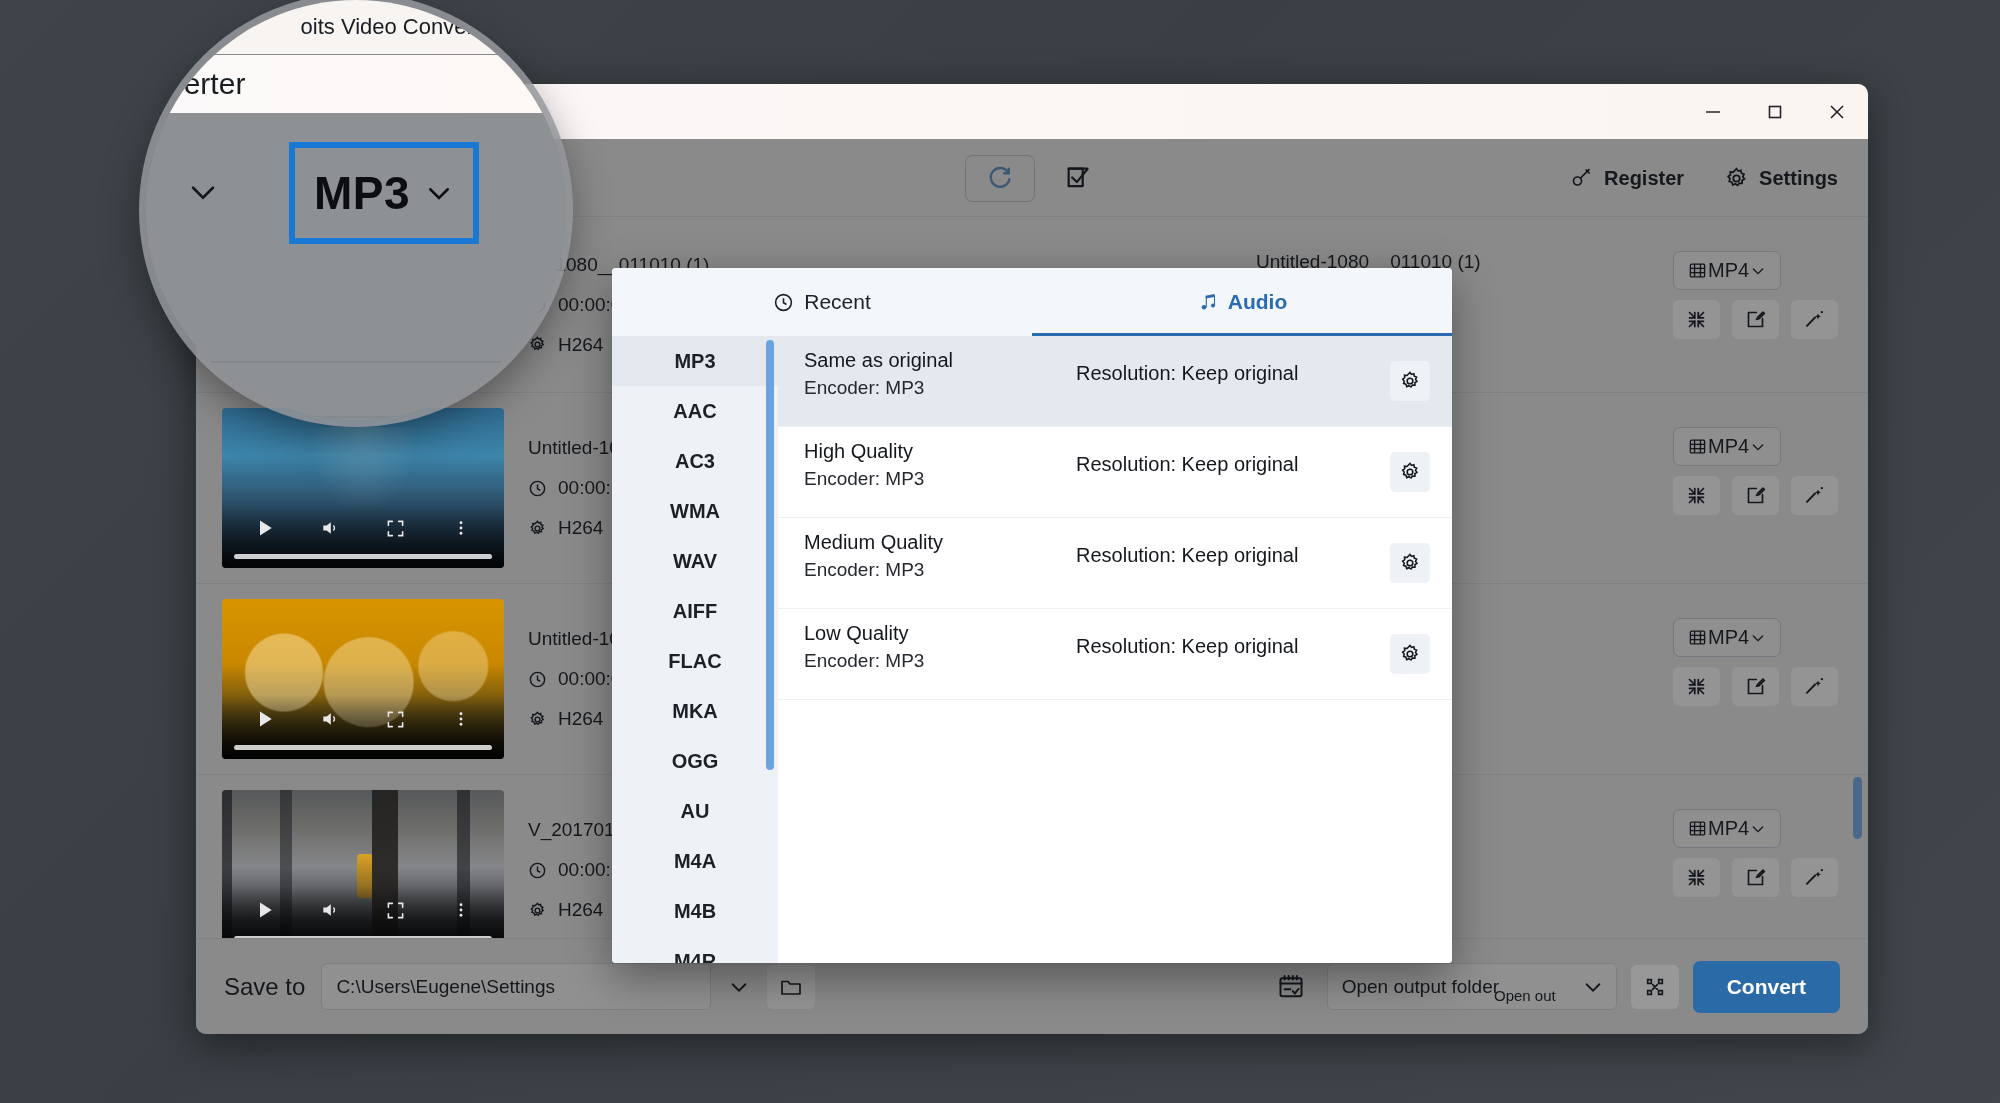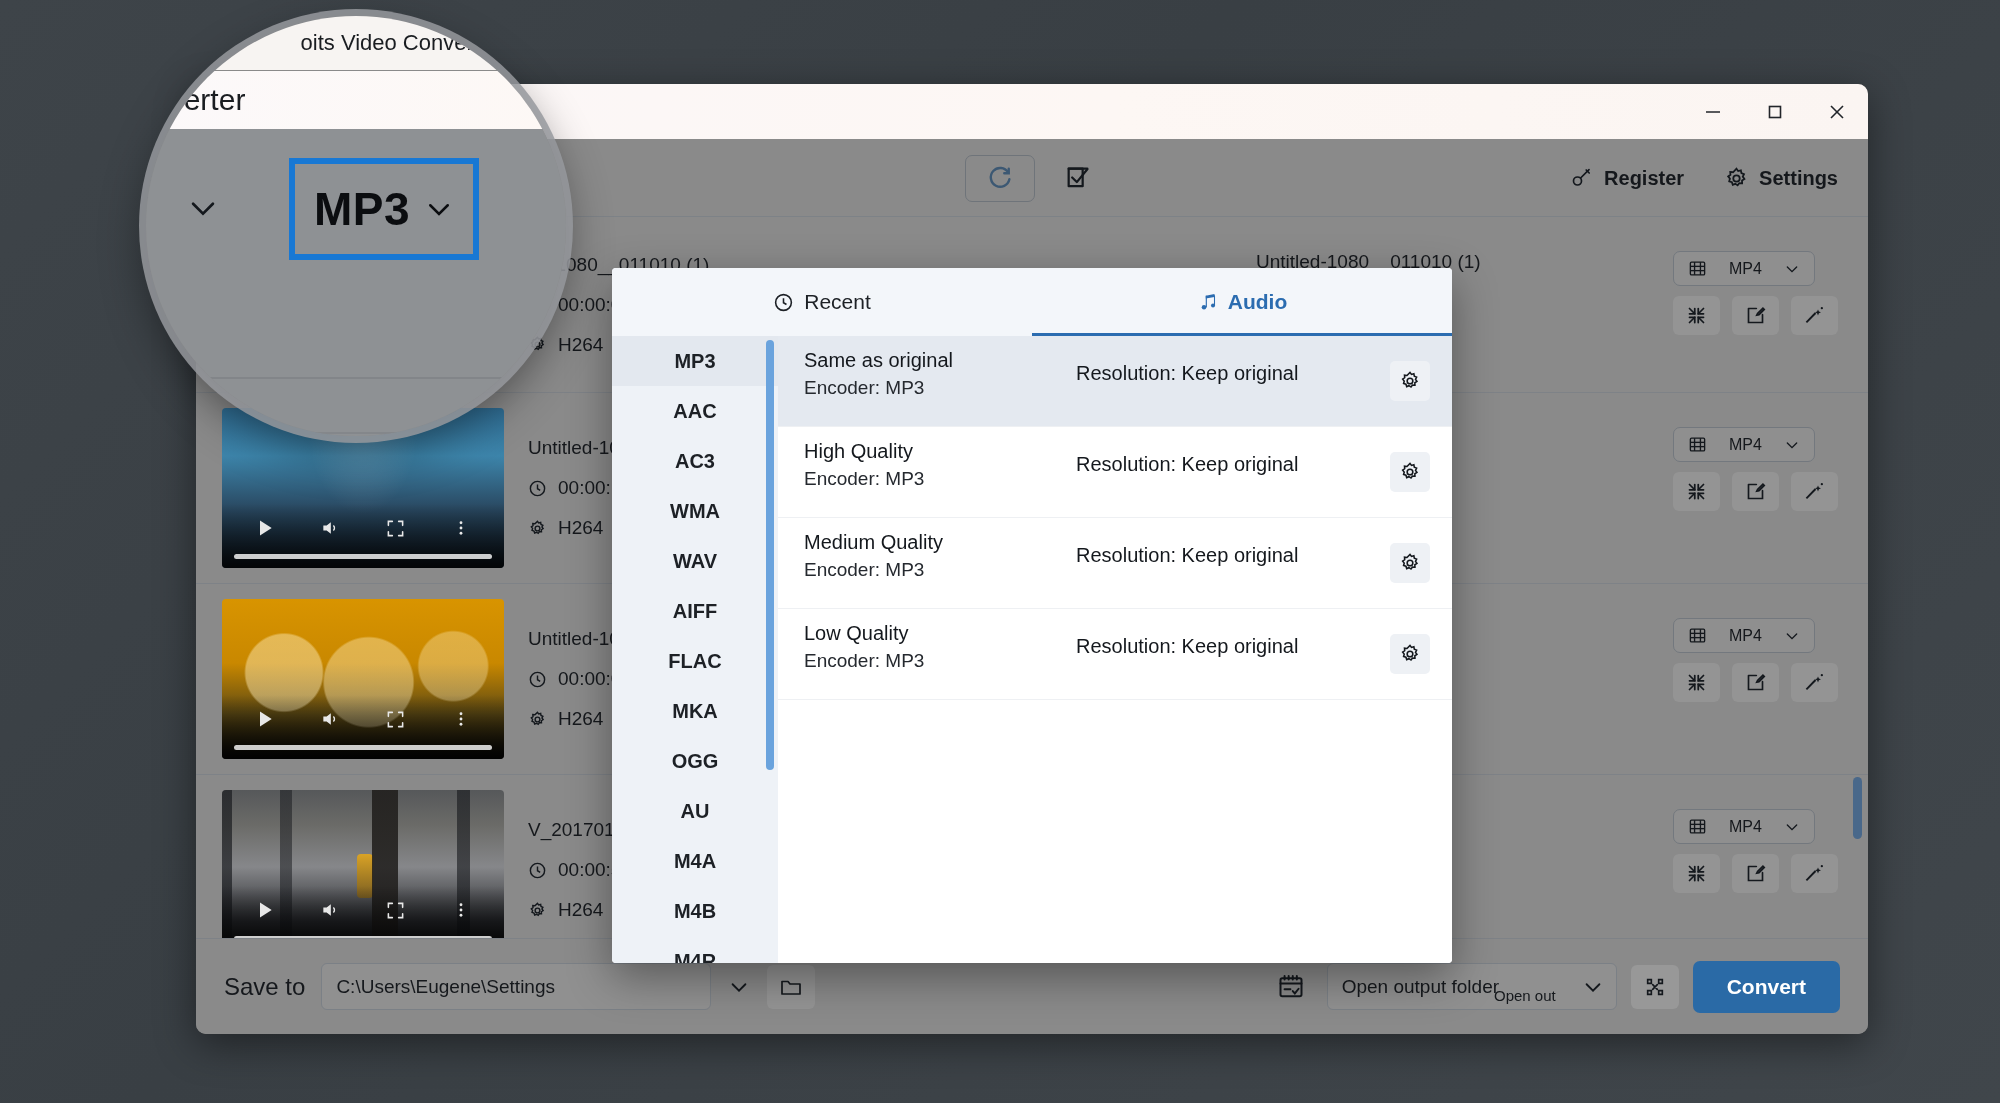--- a/index.html
+++ b/index.html
@@ -122,23 +122,23 @@
     color:#15181c; font-size:19px;
   }
   .file-name { font-size:19px; color:#15181c; white-space:nowrap; }
   .meta-line { display:flex; align-items:center; gap:11px; font-size:19px; }
 
   .row-right {
     position:absolute; right:30px; top:34px;
     display:flex; flex-direction:column; align-items:flex-start; gap:10px;
   }
   .fmt-pill {
-    display:flex; align-items:center; gap:22px;
+    display:flex; align-items:center; gap:1px;
     border:1px solid #73787e; border-radius:7px; padding:7px 14px;
-    font-size:16px; color:#15181c; background:rgba(255,255,255,.05);
+    font-size:20px; color:#15181c; background:rgba(255,255,255,.05);
   }
   .row-tools { display:flex; gap:12px; }
   .row-tool {
     width:47px; height:39px; border-radius:6px; background:rgba(255,255,255,.09);
     display:flex; align-items:center; justify-content:center;
   }
 
   
   .bottombar {
     position:absolute; left:0; bottom:0; width:100%; height:96px;
@@ -227,21 +227,21 @@
   .q-enc { font-size:19px; color:#25292f; }
   .q-res { font-size:20px; color:#14181d; margin-left:4px; }
   .q-gear {
     position:absolute; right:22px; top:50%; transform:translateY(-50%);
     width:40px; height:40px; border-radius:5px; background:#eef1f5;
     display:flex; align-items:center; justify-content:center;
   }
 
   
   .magnifier {
-    position:absolute; left:146px; top:16px; width:420px; height:420px;
+    position:absolute; left:146px; top:0; width:420px; height:420px;
     border-radius:50%; overflow:hidden; z-index:20;
     box-shadow:0 0 0 7px rgba(150,153,157,.85), 0 16px 46px rgba(0,0,0,.45);
     background:#8a8a8a;
   }
   .mag-inner { position:absolute; inset:0; }
   .mag-tt {
     position:absolute; left:0; right:0; top:0; height:54px;
     background:#f7f4f2;
     display:flex; align-items:center; justify-content:center;
   }

